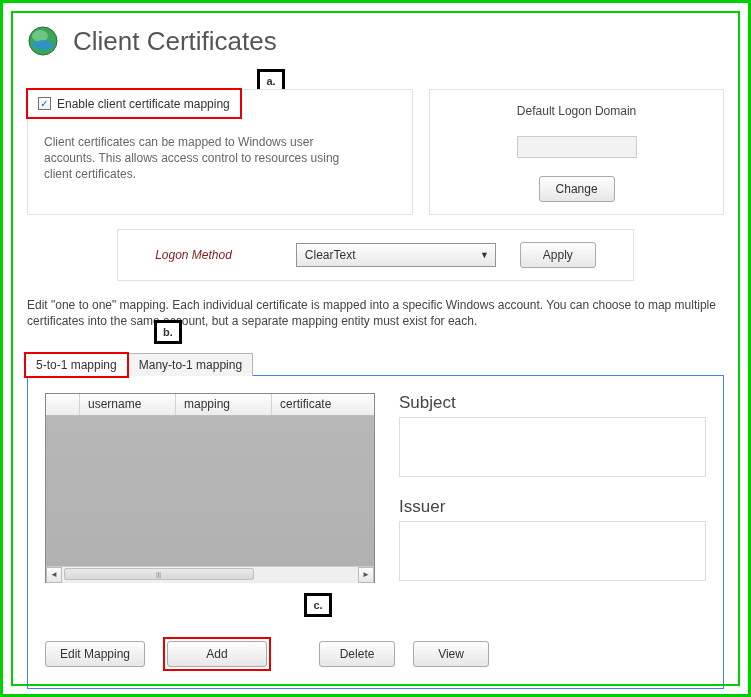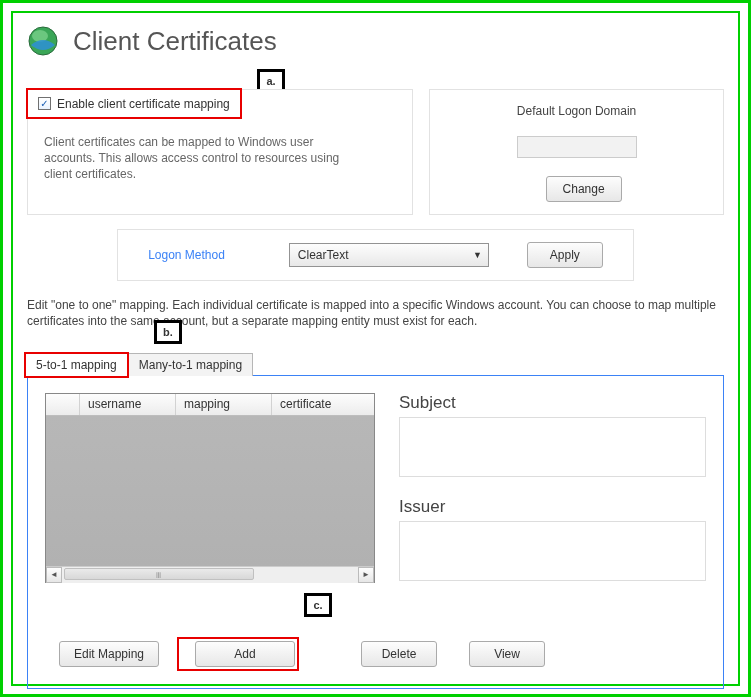--- a/index.html
+++ b/index.html
@@ -102,33 +102,32 @@
     justify-content: center;
     min-width: 76px;
     height: 26px;
     padding: 0 14px;
     border: 1px solid #aaa;
     border-radius: 3px;
     background: linear-gradient(#fdfdfd,#e7e7e7);
     color: #333;
     font-size: 12px;
     cursor: default;
-    margin-left: 14px;
   }
 
   .logon-row {
     border: 1px solid #e2e2e2;
     margin: 0 90px 16px;
     padding: 12px 18px;
     display: flex;
     align-items: center;
     gap: 24px;
     justify-content: center;
   }
-  .logon-label { color: #3b82f6; }
+  .logon-label { color: #7f1d1d; font-style: italic; }
   .select {
     width: 200px; height: 24px;
     border: 1px solid #939393;
     background: linear-gradient(#fdfdfd,#e8e8e8);
     display: flex; align-items: center; justify-content: space-between;
     padding: 0 6px 0 8px;
     font-size: 12px;
     margin-left: 40px;
   }
   .select .chev { font-size: 9px; color: #333; }

